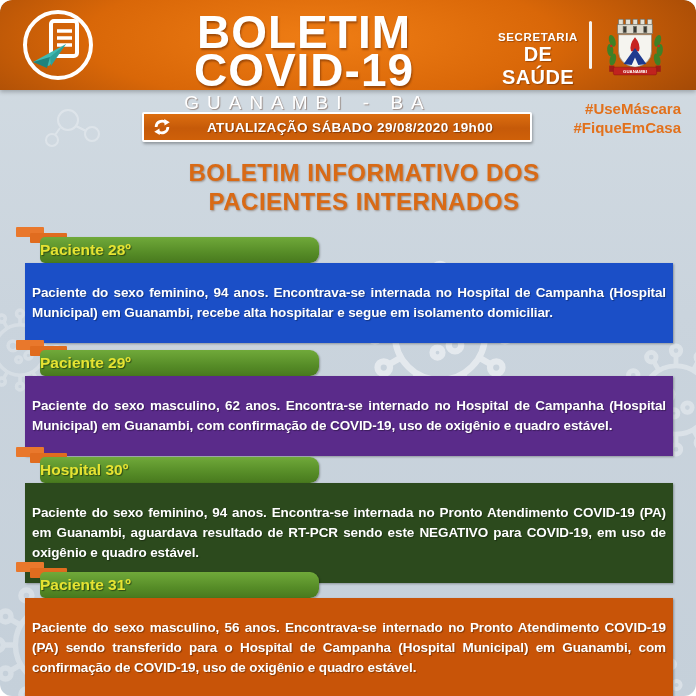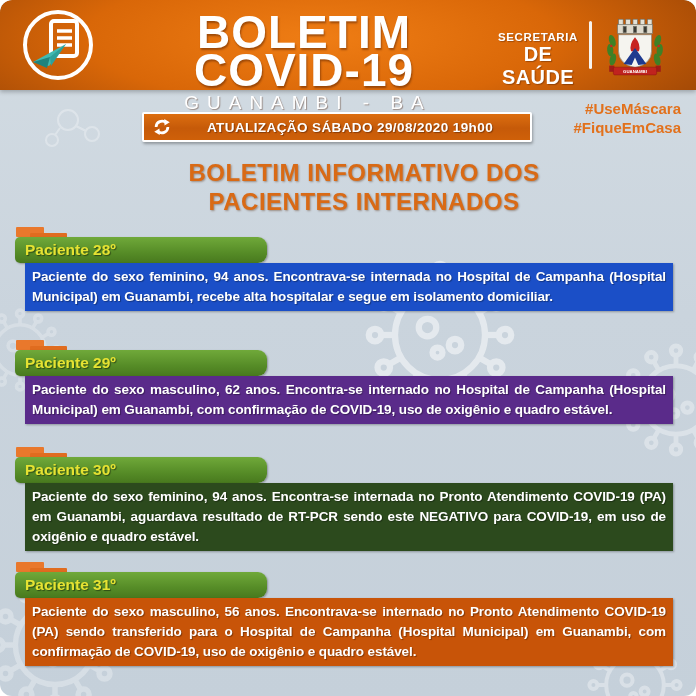--- a/index.html
+++ b/index.html
@@ -51,31 +51,31 @@
     padding-left:32px;
   }
 
   
   .patient{position:absolute;left:15px;width:666px;}
   .patient-28{top:227px;} .patient-29{top:340px;} .patient-30{top:447px;} .patient-31{top:562px;}
   .step-a,.step-b{position:absolute;border-radius:1px;}
   .step-a{left:1px;top:0;width:28px;height:10px;background:#e9782c;}
   .step-b{left:15px;top:6px;width:37px;height:10px;background:#e06c1f;}
   .patient-tab{
-    position:absolute;left:0;top:10px;width:252px;height:26px;
+    position:absolute;left:25px;top:10px;width:279px;height:26px;
     background:linear-gradient(180deg,#70a93a 0%,#568c27 60%,#48791e 100%);
     border-radius:5px 9px 9px 5px;
     box-shadow:1px 1px 2px rgba(0,0,0,.3);
-    line-height:26px;padding-left:10px;
+    line-height:26px;
     font-size:15.5px;font-weight:bold;
     text-shadow:1px 1px 1px rgba(0,0,0,.45);
   }
   .patient-text{
     position:absolute;left:10px;top:36px;width:648px;margin:0;
-    padding:4px 7px;color:#ffffff;font-weight:bold;
+    padding:20px 7px;color:#ffffff;font-weight:bold;
     font-size:13.5px;line-height:20px;letter-spacing:-.1px;
     text-align:justify;text-shadow:1px 1px 1px rgba(0,0,0,.35);
     box-shadow:1px 1px 2px rgba(0,0,0,.3);
   }
 </style>
 </head>
 <body>
 
 <div class="flyer">
 
@@ -222,21 +222,21 @@
     <div class="patient-tab" style="color: rgb(230, 227, 50);">
       <span>Paciente 29º</span>
     </div>
     <p class="patient-text" style="background-color: rgb(90, 43, 138);">Paciente do sexo masculino, 62 anos. Encontra-se internado no Hospital de Campanha (Hospital Municipal) em Guanambi, com confirmação de COVID-19, uso de oxigênio e quadro estável.</p>
   </section>
 
   <section class="patient patient-30">
     <div class="step-a"></div>
     <div class="step-b"></div>
     <div class="patient-tab" style="color: rgb(230, 227, 50);">
-      <span>Paciente 30º</span>
+      <span>Hospital 30º</span>
     </div>
     <p class="patient-text" style="background-color: rgb(44, 74, 29);">Paciente do sexo feminino, 94 anos. Encontra-se internada no Pronto Atendimento COVID-19 (PA) em Guanambi, aguardava resultado de RT-PCR sendo este NEGATIVO para COVID-19, em uso de oxigênio e quadro estável.</p>
   </section>
 
   <section class="patient patient-31">
     <div class="step-a"></div>
     <div class="step-b"></div>
     <div class="patient-tab" style="color: rgb(230, 227, 50);">
       <span>Paciente 31º</span>
     </div>

